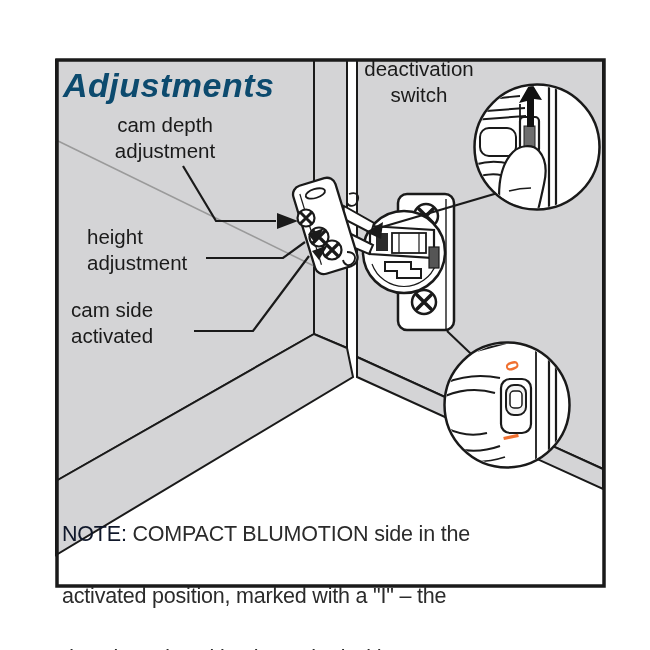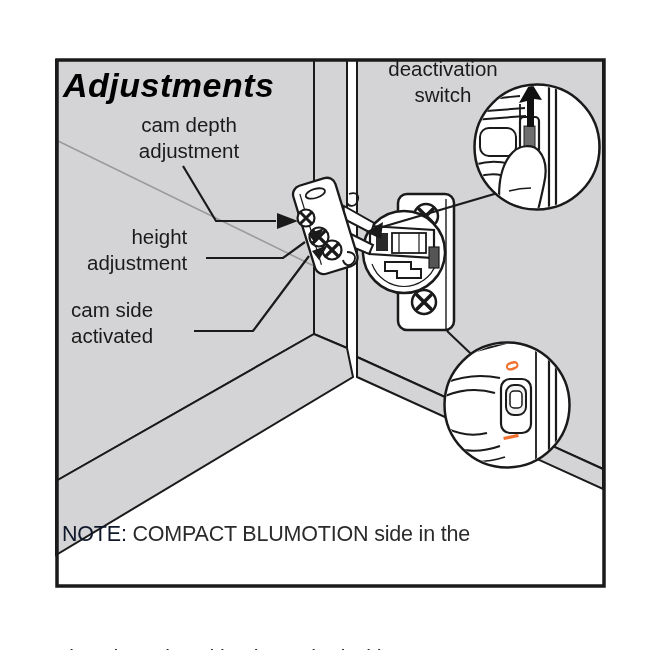--- a/index.html
+++ b/index.html
@@ -1,22 +1,22 @@
 <!DOCTYPE html>
 <html><head>
 <meta charset="utf-8">
 <style>
   html,body{margin:0;padding:0;background:#fff;}
   .stage{position:relative;width:650px;height:650px;background:#fff;overflow:hidden;
          font-family:"Liberation Sans",sans-serif;color:#1a1a1a;}
   .stage svg{position:absolute;left:0;top:0;}
   .txt{position:absolute;white-space:pre-line;}
-  .title{font-size:34px;font-weight:bold;font-style:italic;letter-spacing:.5px;color:#000000;}
+  .title{font-size:34px;font-weight:bold;font-style:italic;letter-spacing:.5px;color:#0c4a6e;}
   .label{font-size:20.5px;line-height:26px;color:#1a1a1a;}
-  .center{text-align:center;padding-left:24px;}
+  .center{text-align:center;}
   .note{font-size:21.5px;line-height:31px;color:#2b2b2b;letter-spacing:-0.2px;}
   .note .pfx{color:#0f172a;}
 </style>
 </head>
 <body>
 
 <div class="stage">
 
 <svg width="650" height="650" viewBox="0 0 650 650">
   <defs>
@@ -156,26 +156,26 @@
     </g>
   </g>
 
   <rect x="57" y="60" width="547" height="526" fill="none" stroke="#1a1a1a" stroke-width="3.5"></rect>
 </svg>
 
 <div class="txt title" style="left:63px;top:66px;">Adjustments</div>
 
 <div class="txt label center" style="left:96px;top:112px;width:138px;">cam depth
 adjustment</div>
-<div class="txt label" style="left:87px;top:224px;text-align:right;">height
+<div class="txt label" style="left:87px;top:224px;">height
 adjustment</div>
 <div class="txt label" style="left:71px;top:297px;">cam side
 activated</div>
 <div class="txt label center" style="left:348px;top:56px;width:142px;">deactivation
 switch</div>
 
 <div class="txt note" style="left:62px;top:488px;width:500px;">
   <span class="pfx">NOTE:</span><span> COMPACT BLUMOTION side in the</span><br>
-  <br>
+  <span>activated position, marked with a "I" – the</span><br>
   <span>deactivated position is marked with a "0"</span>
 </div>
 
 </div>
 
 </body></html>

